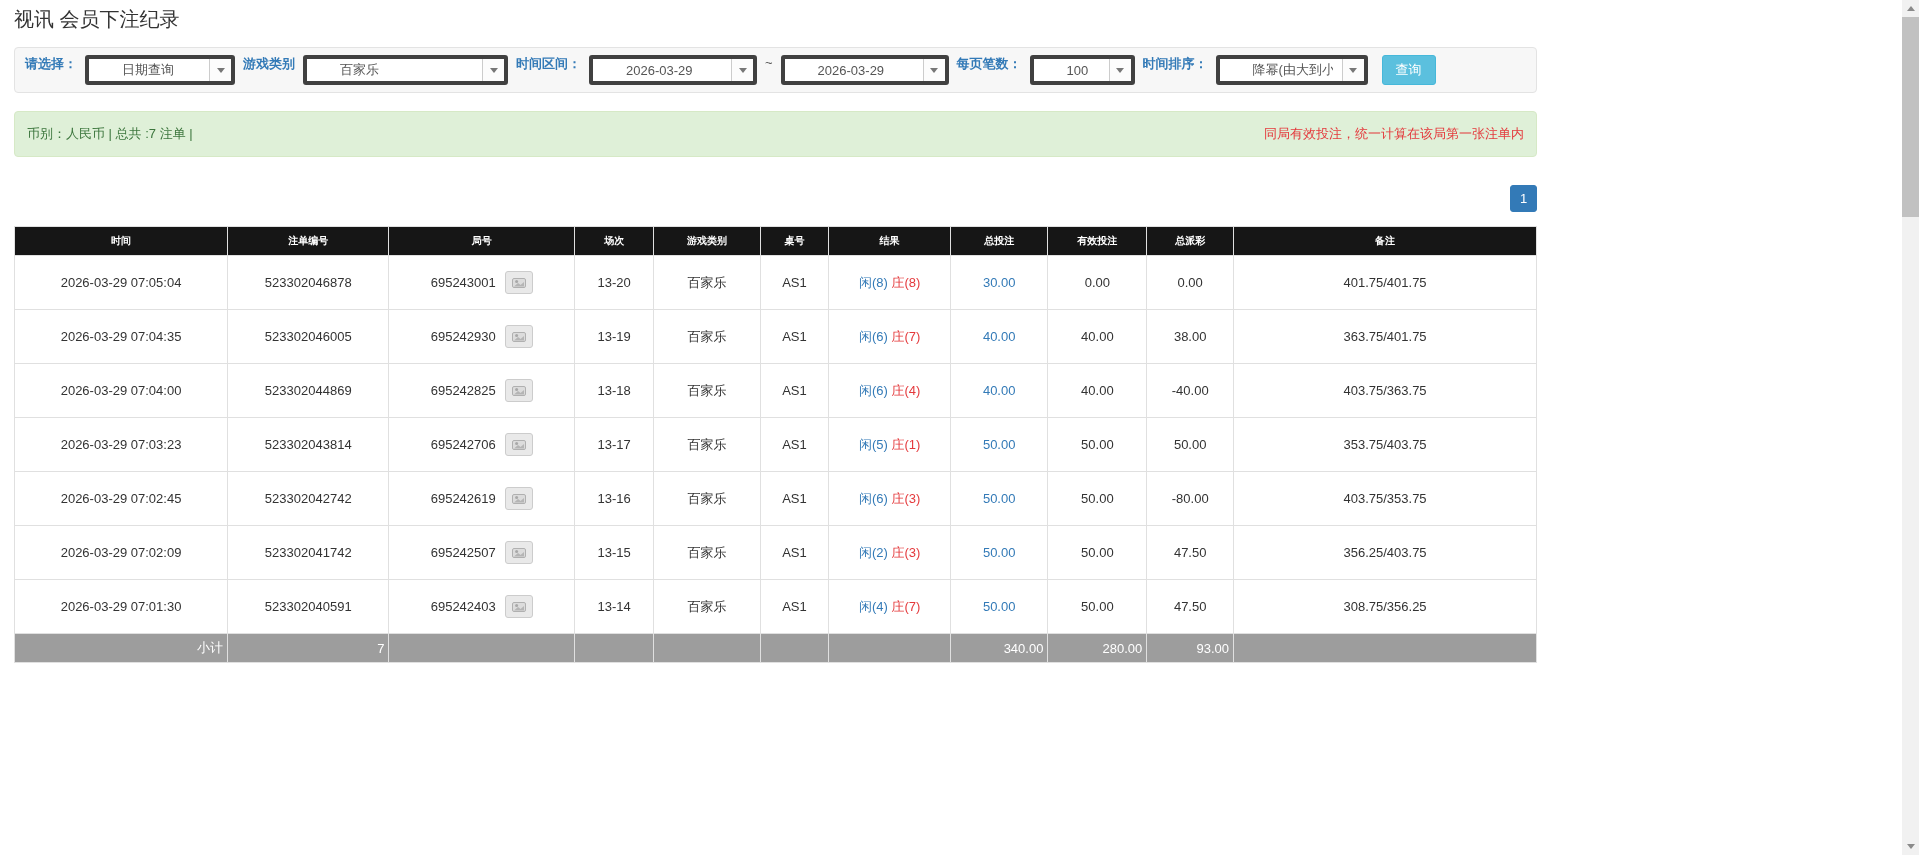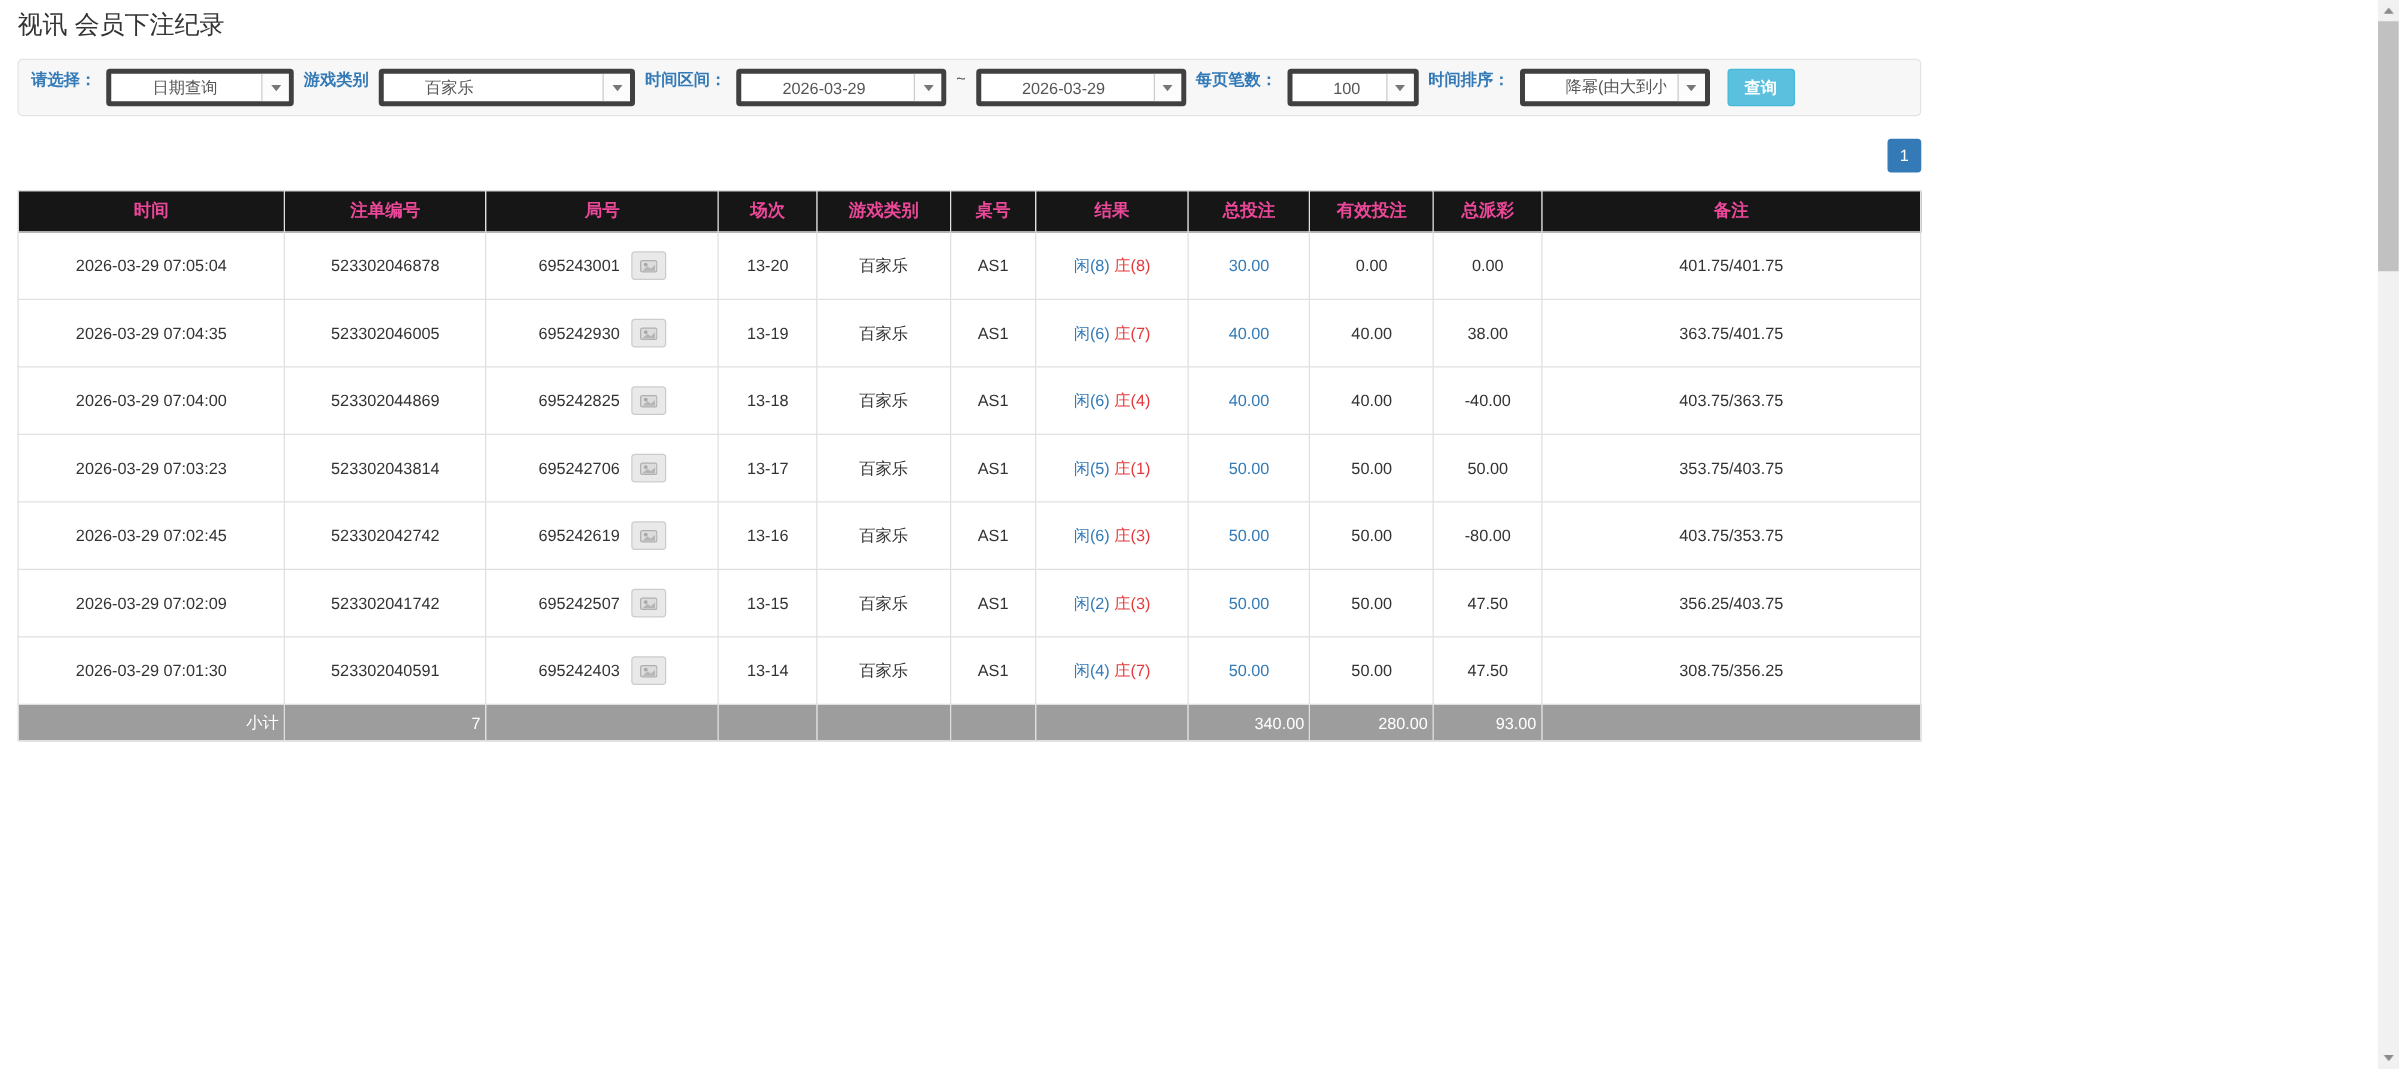--- a/index.html
+++ b/index.html
@@ -38,21 +38,21 @@
     content: ""; width: 0; height: 0;
     border-left: 4px solid transparent; border-right: 4px solid transparent;
     border-top: 5px solid #777;
   }
   .w-query { width: 150px; } .w-game { width: 205px; } .w-date { width: 168px; }
   .w-size { width: 105px; } .w-sort { width: 152px; }
   .tilde { color: #555; font-size: 13px; }
   .btn-query {
     margin-left: 6px; background: #5bc0de; border: 1px solid #46b8da; color: #fff;
     font-size: 13px; height: 30px; padding: 0 13px; border-radius: 3px;
-    cursor: pointer; font-family: inherit; font-weight: bold;
+    cursor: pointer; font-family: inherit;
   }
 
   
   .info-bar {
     display: flex; justify-content: space-between; align-items: center;
     background: #dff0d8; border: 1px solid #d6e9c6; border-radius: 4px;
     padding: 13px 12px; font-size: 13px; margin-bottom: 28px;
   }
   .info-left { color: #3c763d; }
   .info-right { color: #e4393c; }
@@ -61,21 +61,21 @@
   .pagination-row { display: flex; justify-content: flex-end; margin-bottom: 14px; }
   .page-btn {
     display: inline-flex; align-items: center; justify-content: center;
     min-width: 27px; height: 27px; background: #337ab7; border: 1px solid #337ab7;
     color: #fff; font-size: 13px; border-radius: 3px; cursor: pointer; text-decoration: none;
   }
 
   
   table.records { width: 100%; border-collapse: collapse; font-size: 13px; table-layout: fixed; }
   .records th {
-    background: #161616; color: #ec4899; font-weight: bold; font-size: 14px;
+    background: #161616; color: #ffffff; font-weight: bold; font-size: 10px;
     padding: 7px 4px; border: 1px solid #e0e0e0; 
   }
   .records tbody td {
     text-align: center; padding: 15px 4px; border: 1px solid #e0e0e0; color: #333;
     overflow: hidden; white-space: nowrap;
   }
   .records tfoot td {
     text-align: right; padding: 5px 4px; border: 1px solid #e0e0e0;
     background: #9d9d9d; color: #fff; font-size: 13px;
   }
@@ -148,20 +148,24 @@
 
     <span class="flabel">时间排序：</span>
     <span class="combo w-sort">
       <input value="降幂(由大到小)" style="">
       <span class="caret-btn"></span>
     </span>
 
     <button class="btn-query">查询</button>
   </div>
 
+  <div class="info-bar">
+    <span class="info-left">币别：人民币 | 总共 :7 注单 |</span>
+    <span class="info-right">同局有效投注，统一计算在该局第一张注单内</span>
+  </div>
 
   <div class="pagination-row">
     <a class="page-btn">1</a>
   </div>
 
   <table class="records">
     <colgroup>
       <col style="width:14%">
         <col style="width:10.6%">
         <col style="width:12.2%">

